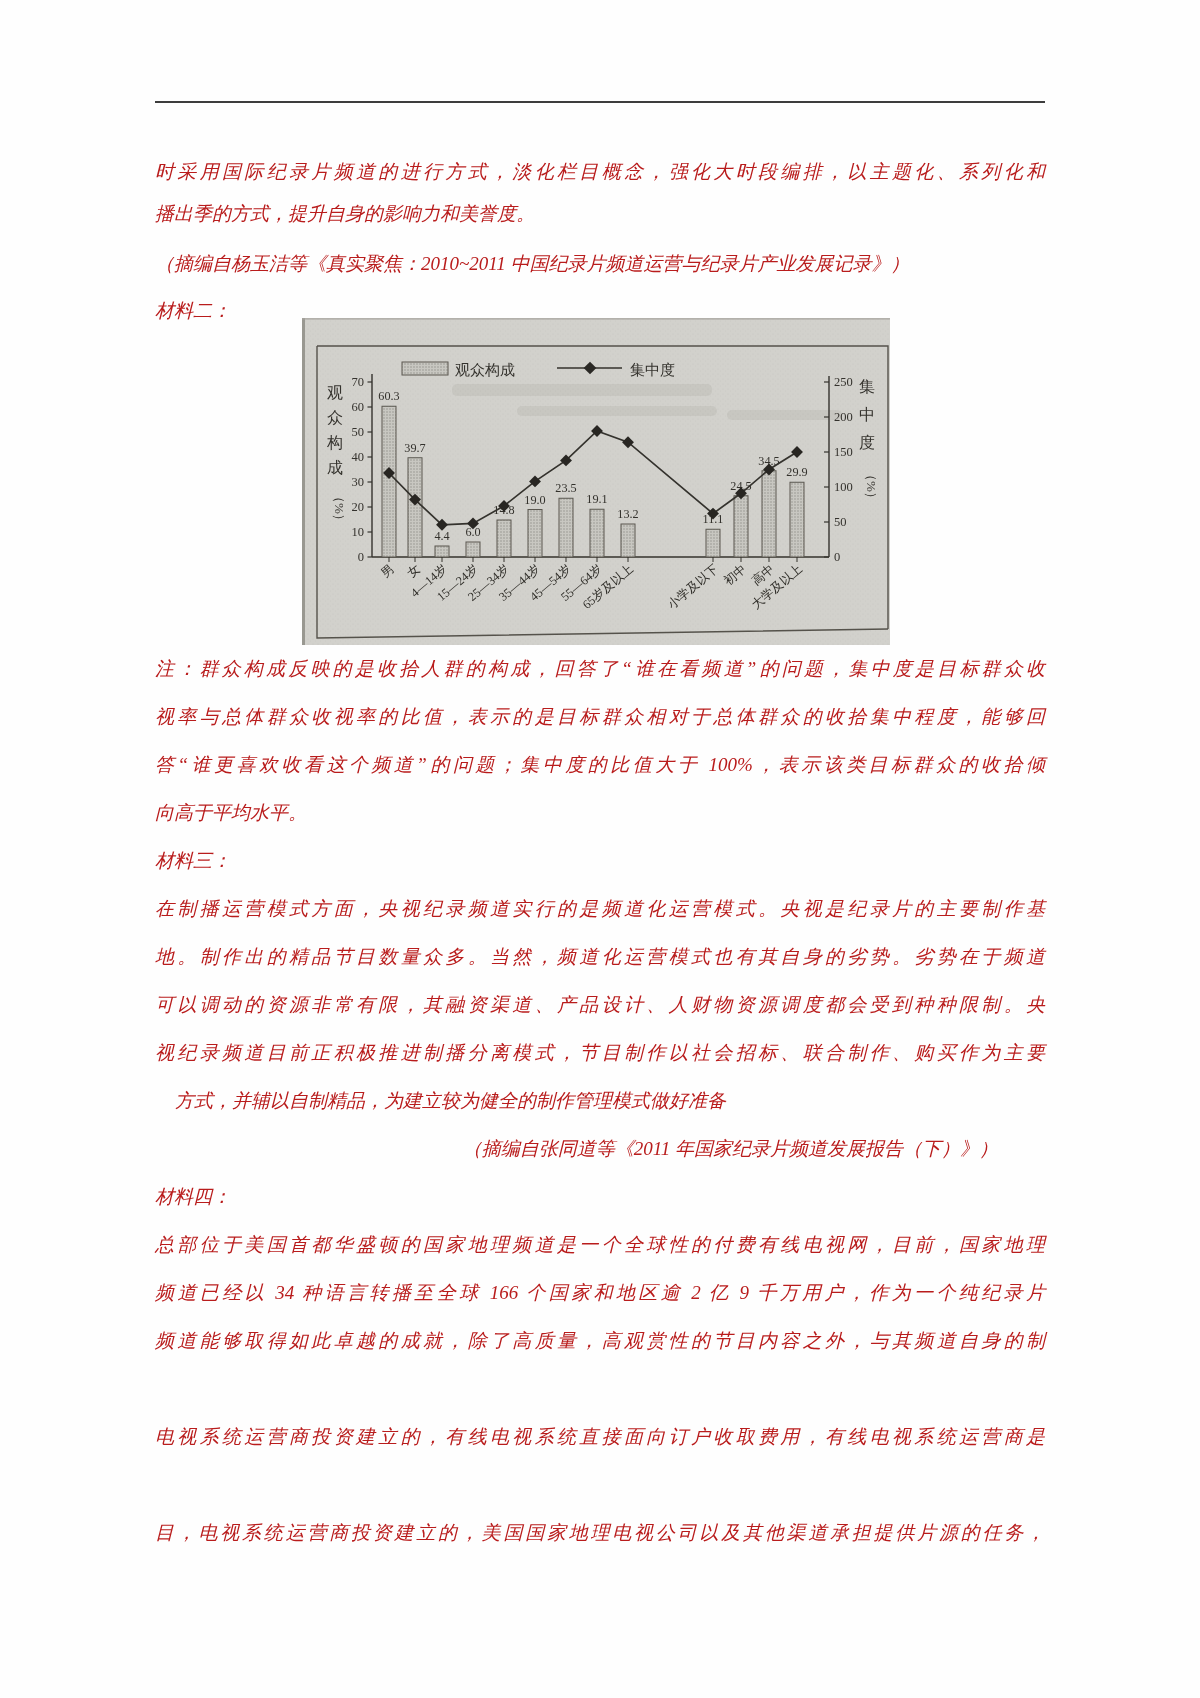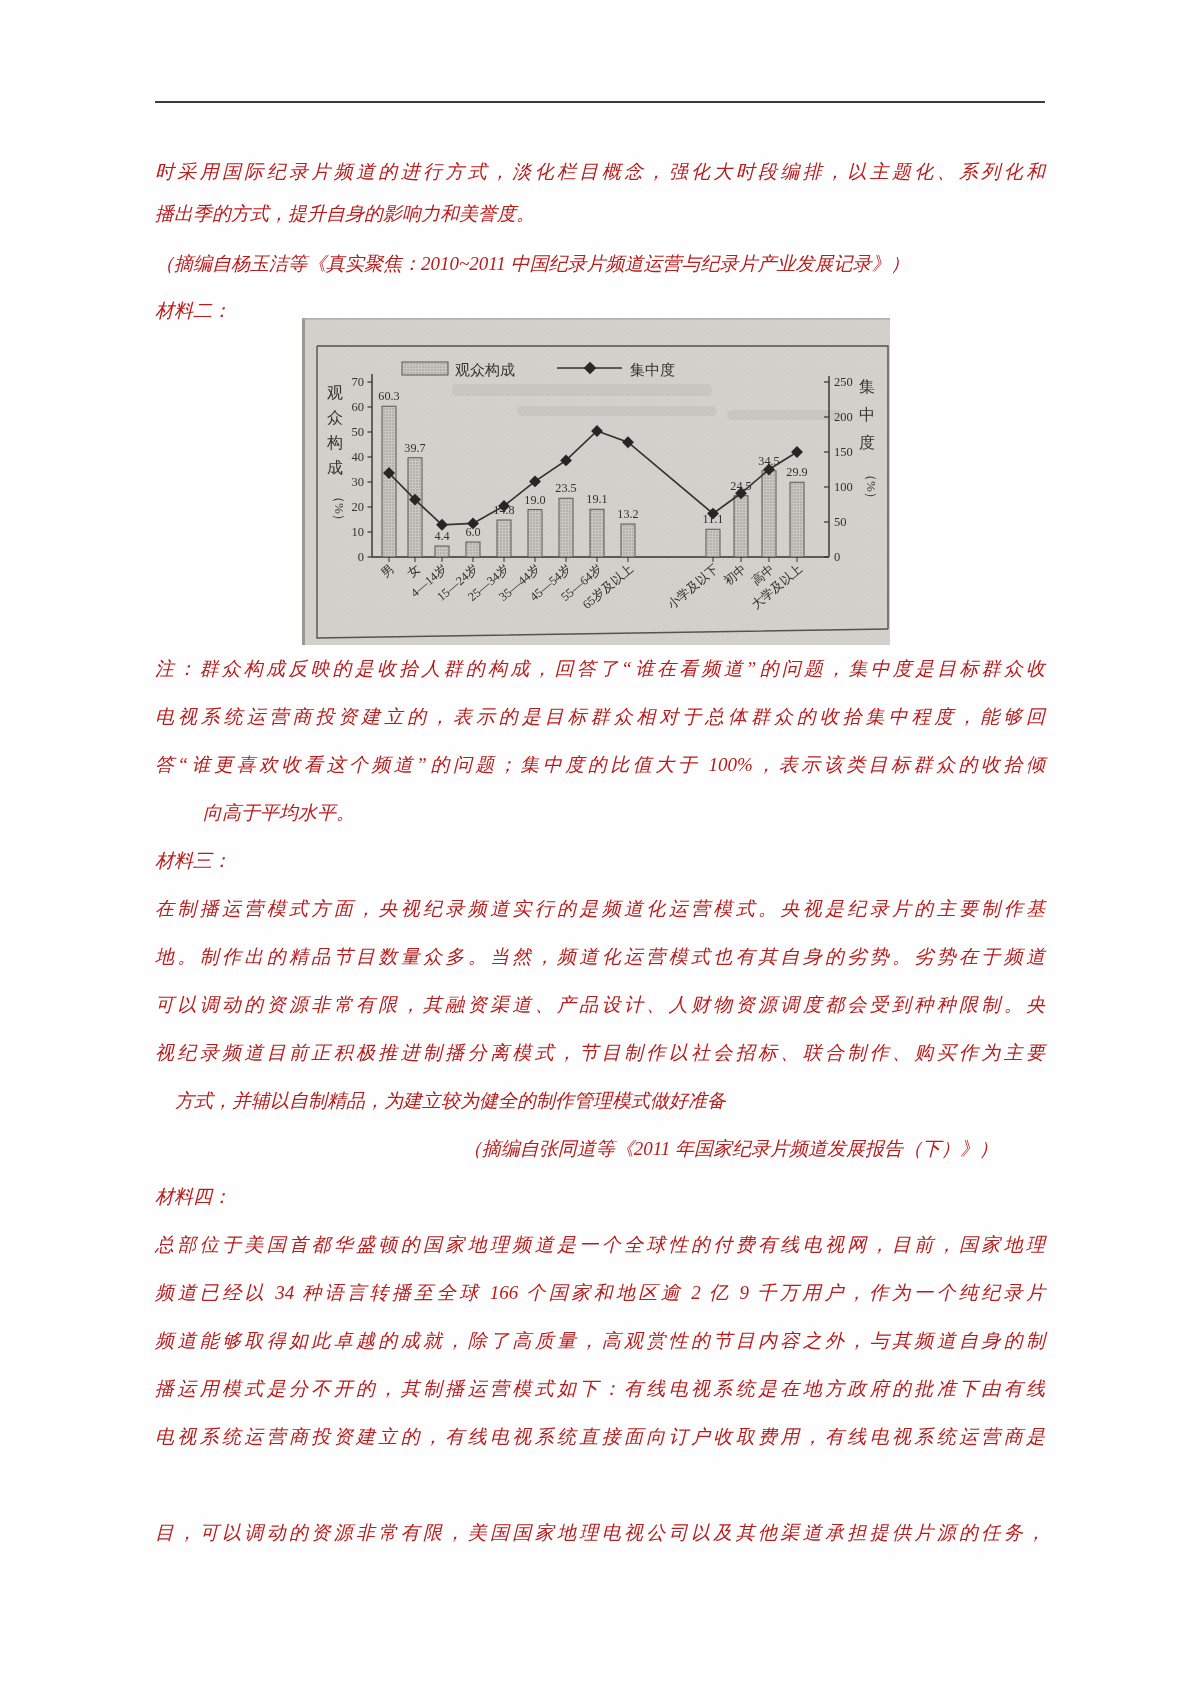--- a/index.html
+++ b/index.html
@@ -154,30 +154,29 @@
         <rect x="434.8" y="171.10000000000002" width="8.4" height="8.4" transform="rotate(45 439 175.3)" fill="#282622"></rect>
         <rect x="462.8" y="147.3" width="8.4" height="8.4" transform="rotate(45 467 151.5)" fill="#282622"></rect>
         <rect x="490.8" y="129.8" width="8.4" height="8.4" transform="rotate(45 495 134)" fill="#282622"></rect>
       </svg></div>
 
 <div class="line just" style="top: 158px; left: 155px; width: 890px;">时采用国际纪录片频道的进行方式，淡化栏目概念，强化大时段编排，以主题化、系列化和</div>
     <div class="line" style="top: 200px; left: 155px; width: 890px;">播出季的方式，提升自身的影响力和美誉度。</div>
     <div class="line" style="top: 250px; left: 155px; width: 890px;">（摘编自杨玉洁等《真实聚焦：2010~2011 中国纪录片频道运营与纪录片产业发展记录》）</div>
     <div class="line" style="top: 297px; left: 155px; width: 890px;">材料二：</div>
     <div class="line just" style="top: 655px; left: 155px; width: 890px;">注：群众构成反映的是收拾人群的构成，回答了“谁在看频道”的问题，集中度是目标群众收</div>
-    <div class="line just" style="top: 703px; left: 155px; width: 890px;">电视系统运营商投资建立的，表示的是目标群众相对于总体群众的收拾集中程度，能够回</div>
+    <div class="line just" style="top: 703px; left: 155px; width: 890px;">视率与总体群众收视率的比值，表示的是目标群众相对于总体群众的收拾集中程度，能够回</div>
     <div class="line just" style="top: 751px; left: 155px; width: 890px;">答“谁更喜欢收看这个频道”的问题；集中度的比值大于 100%，表示该类目标群众的收拾倾</div>
-    <div class="line" style="top: 799px; left: 155px; width: 890px; margin-left: 48px;">向高于平均水平。</div>
+    <div class="line" style="top: 799px; left: 155px; width: 890px;">向高于平均水平。</div>
     <div class="line" style="top: 847px; left: 155px; width: 890px;">材料三：</div>
     <div class="line just" style="top: 895px; left: 155px; width: 890px;">在制播运营模式方面，央视纪录频道实行的是频道化运营模式。央视是纪录片的主要制作基</div>
     <div class="line just" style="top: 943px; left: 155px; width: 890px;">地。制作出的精品节目数量众多。当然，频道化运营模式也有其自身的劣势。劣势在于频道</div>
     <div class="line just" style="top: 991px; left: 155px; width: 890px;">可以调动的资源非常有限，其融资渠道、产品设计、人财物资源调度都会受到种种限制。央</div>
     <div class="line just" style="top: 1039px; left: 155px; width: 890px;">视纪录频道目前正积极推进制播分离模式，节目制作以社会招标、联合制作、购买作为主要</div>
     <div class="line" style="top: 1087px; left: 155px; width: 890px; margin-left: 20px;">方式，并辅以自制精品，为建立较为健全的制作管理模式做好准备</div>
     <div class="line" style="top: 1135px; left: 378px; width: 620px; text-align: right;">（摘编自张同道等《2011 年国家纪录片频道发展报告（下）》）</div>
     <div class="line" style="top: 1183px; left: 155px; width: 890px;">材料四：</div>
     <div class="line just" style="top: 1231px; left: 155px; width: 890px;">总部位于美国首都华盛顿的国家地理频道是一个全球性的付费有线电视网，目前，国家地理</div>
     <div class="line just" style="top: 1279px; left: 155px; width: 890px;">频道已经以 34 种语言转播至全球 166 个国家和地区逾 2 亿 9 千万用户，作为一个纯纪录片</div>
     <div class="line just" style="top: 1327px; left: 155px; width: 890px;">频道能够取得如此卓越的成就，除了高质量，高观赏性的节目内容之外，与其频道自身的制</div>
-    <div class="line just" style="top: 1375px; left: 155px; width: 890px;">播运用模式是分不开的，其制播运营模式如下：有线电视系统是在地方政府的批准下由有线</div>
     <div class="line just" style="top: 1423px; left: 155px; width: 890px;">电视系统运营商投资建立的，有线电视系统直接面向订户收取费用，有线电视系统运营商是</div>
-    <div class="line just" style="top: 1519px; left: 155px; width: 890px;">目，可以调动的资源非常有限，美国国家地理电视公司以及其他渠道承担提供片源的任务，</div>
+    <div class="line just" style="top: 1519px; left: 155px; width: 890px;">目，电视系统运营商投资建立的，美国国家地理电视公司以及其他渠道承担提供片源的任务，</div>
   </div>
 
 </body></html>

